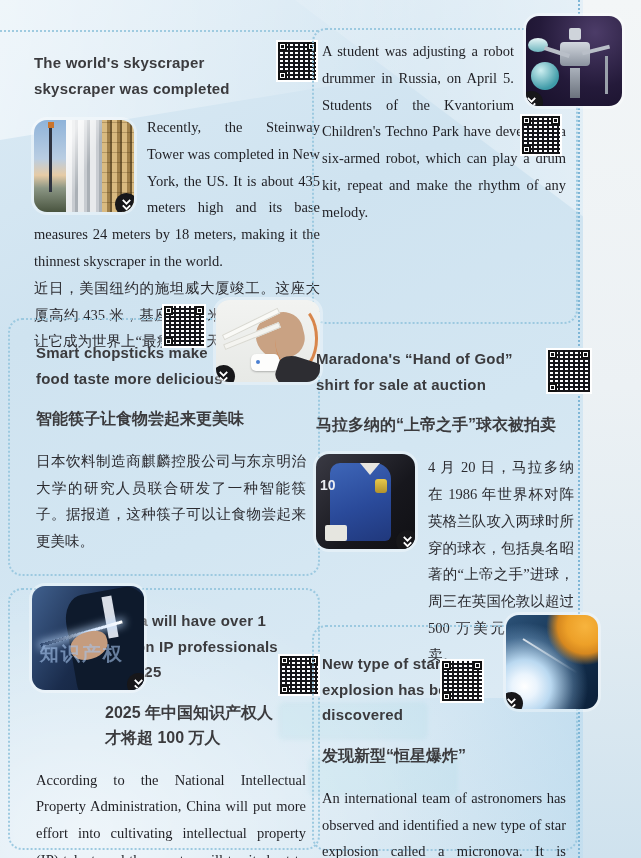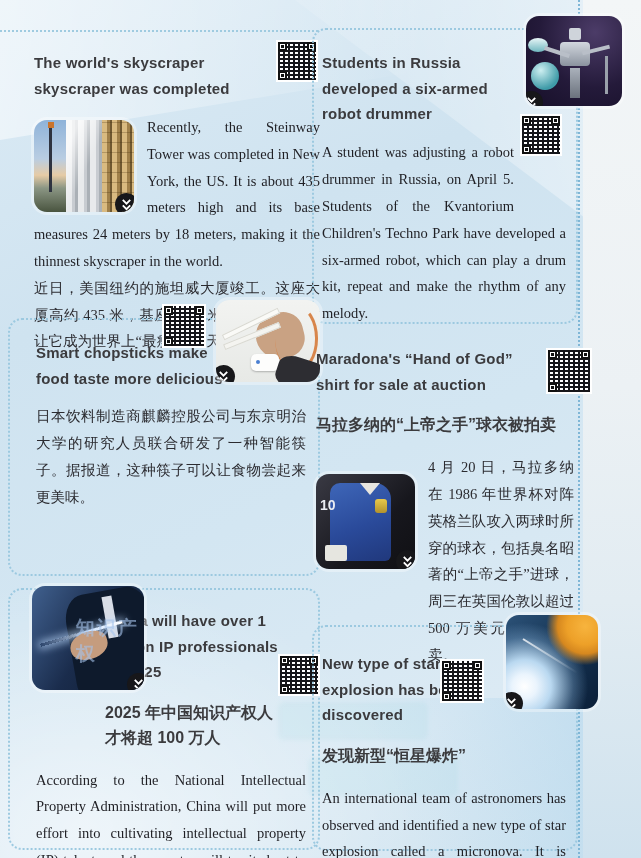--- a/index.html
+++ b/index.html
@@ -85,37 +85,37 @@
       border-radius:48% 42% 42% 52%;transform:rotate(-14deg);}
   .p3 .stick1{position:absolute;left:4%;top:26%;width:58%;height:4px;background:#fafaf7;border:1px solid #d9d9d2;transform:rotate(-26deg);}
   .p3 .stick2{position:absolute;left:6%;top:40%;width:56%;height:4px;background:#f4f4f0;border:1px solid #d9d9d2;transform:rotate(-22deg);}
   .p3 .cable{position:absolute;right:2%;top:6%;width:38%;height:74%;border:3px solid #d8854a;
       border-left:none;border-radius:0 50% 50% 50%;border-top-color:transparent;}
   .p3 .device{position:absolute;left:34%;bottom:14%;width:28px;height:17px;background:#fdfdfc;border-radius:5px;
       box-shadow:0 1px 2px rgba(0,0,0,.25);}
   .p3 .device:after{content:"";position:absolute;left:5px;top:6px;width:4px;height:4px;border-radius:50%;background:#4a7fd1;}
   .p3 .sleeve{position:absolute;right:-8%;bottom:-12%;width:50%;height:40%;background:#2d2d32;border-radius:35%;transform:rotate(18deg);}
   
-  .p4{background:linear-gradient(135deg,#3a3a44 0%,#17171d 60%,#101014 100%);margin-top:20px;}
+  .p4{background:linear-gradient(135deg,#3a3a44 0%,#17171d 60%,#101014 100%);}
   .p4 .shirt{position:absolute;left:14%;top:9%;width:62%;height:82%;border-radius:10px 16px 6px 6px;
       background:linear-gradient(160deg,#3e66b8 0%,#2a4a9a 55%,#20387c 100%);}
   .p4 .collar{position:absolute;left:44%;top:9%;width:0;height:0;border-left:10px solid transparent;
       border-right:10px solid transparent;border-top:12px solid #e8e6df;}
   .p4 .crest{position:absolute;left:60%;top:26%;width:12px;height:14px;background:linear-gradient(#e8c84a,#b2922c);border-radius:3px;}
   .p4 .num{position:absolute;left:4%;top:24%;color:#e9ecf2;font-weight:bold;font-size:14px;font-family:"Liberation Sans",sans-serif;}
   .p4 .card{position:absolute;left:9%;bottom:9%;width:22%;height:17%;background:#e6e6e0;border-radius:2px;}
   
   .p5{background:linear-gradient(120deg,#40608e 0%,#1a2c4c 50%,#0e1b30 100%);}
   .p5 .suit{position:absolute;right:-10%;top:4%;width:75%;height:110%;background:#0e1a2c;
       border-radius:24%;transform:rotate(-10deg);}
   .p5 .shirtline{position:absolute;right:26%;top:10%;width:10px;height:40%;background:#d8dde6;transform:rotate(-10deg);}
   .p5 .handblob{position:absolute;left:34%;top:44%;width:34%;height:26%;background:#c59c7e;border-radius:50% 40% 50% 45%;transform:rotate(-16deg);}
   .p5 .streak{position:absolute;left:6%;top:44%;width:76%;height:3px;transform:rotate(-16deg);
       background:linear-gradient(90deg,rgba(255,255,255,0),#cfe4ff 60%,#ffffff);box-shadow:0 0 8px 2px rgba(190,220,255,.8);}
-  .p5 .ptext{position:absolute;left:7%;bottom:22%;color:rgba(165,195,235,.6);font-weight:bold;font-size:19px;letter-spacing:2px;margin-left:36px;}
+  .p5 .ptext{position:absolute;left:7%;bottom:22%;color:rgba(165,195,235,.6);font-weight:bold;font-size:19px;letter-spacing:2px;}
   
   .p6{background:
       radial-gradient(circle at 86% 12%,#f7b43e 0%,#eda028 16%,#d6881f 24%,rgba(214,136,31,0) 34%),
       radial-gradient(circle at 20% 76%,#ffffff 0%,#eaf4fd 12%,#b9d8f0 26%,rgba(150,195,235,.3) 48%,rgba(150,195,235,0) 62%),
       linear-gradient(135deg,#2c5278 0%,#153454 45%,#0b1f38 100%);}
   .p6 .beam{position:absolute;left:18%;top:24%;width:70%;height:2px;transform:rotate(32deg);transform-origin:left;
       background:linear-gradient(90deg,rgba(255,255,255,.8),rgba(255,255,255,0));}
 
   
   #a1{left:10px;top:30px;width:310px;height:276px;padding:8px 0 0 24px;}
@@ -214,21 +214,20 @@
       <span class="vb">
         <svg width="13" height="15" viewBox="0 0 14 16">
             <path d="M3 3l4 4 4-4" fill="none" stroke="#fff" stroke-width="2"></path>
             <path d="M3 9l4 4 4-4" fill="none" stroke="#fff" stroke-width="2"></path>
           </svg>
       </span>
     </span>
     <div class="qr">
         <span class="qf"></span>
       </div>
-    <h2 class="t-en">Students in Russia developed a six-armed robot drummer</h2>
     <div>
       <span class="spacer"></span>
       <p class="body-en">A student was adjusting a robot drummer in Russia, on April 5. Students of the Kvantorium Children's Techno Park have developed a six-armed robot, which can play a drum kit, repeat and make the rhythm of any melody.</p>
     </div>
   </section>
 
   <section class="article boxed" id="a3">
     <div class="qr">
         <span class="qf"></span>
       </div>
@@ -240,20 +239,21 @@
       <span class="device"></span>
       <span class="sleeve"></span>
       <span class="vb">
         <svg width="13" height="15" viewBox="0 0 14 16">
             <path d="M3 3l4 4 4-4" fill="none" stroke="#fff" stroke-width="2"></path>
             <path d="M3 9l4 4 4-4" fill="none" stroke="#fff" stroke-width="2"></path>
           </svg>
       </span>
     </span>
     <h2 class="t-en">Smart chopsticks make food taste more delicious</h2>
+    <h3 class="t-zh">智能筷子让食物尝起来更美味</h3>
     <p class="body-zh">日本饮料制造商麒麟控股公司与东京明治大学的研究人员联合研发了一种智能筷子。据报道，这种筷子可以让食物尝起来更美味。</p>
   </section>
 
   <section class="article" id="a4">
     <div class="qr">
         <span class="qf"></span>
       </div>
     <h2 class="t-en">Maradona's “Hand of God” shirt for sale at auction</h2>
     <h3 class="t-zh">马拉多纳的“上帝之手”球衣被拍卖</h3>
     <div class="row">

